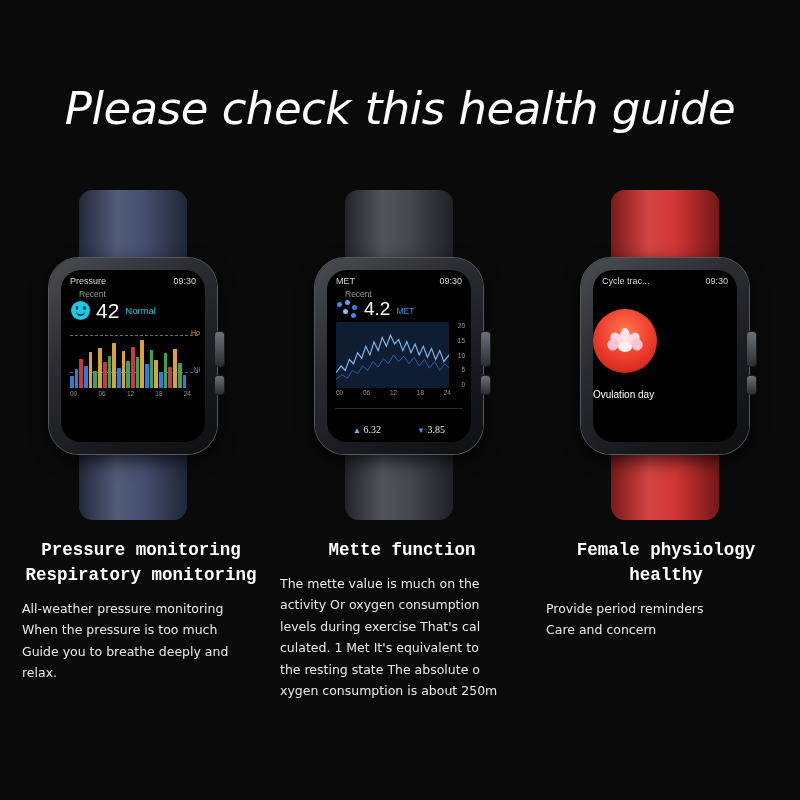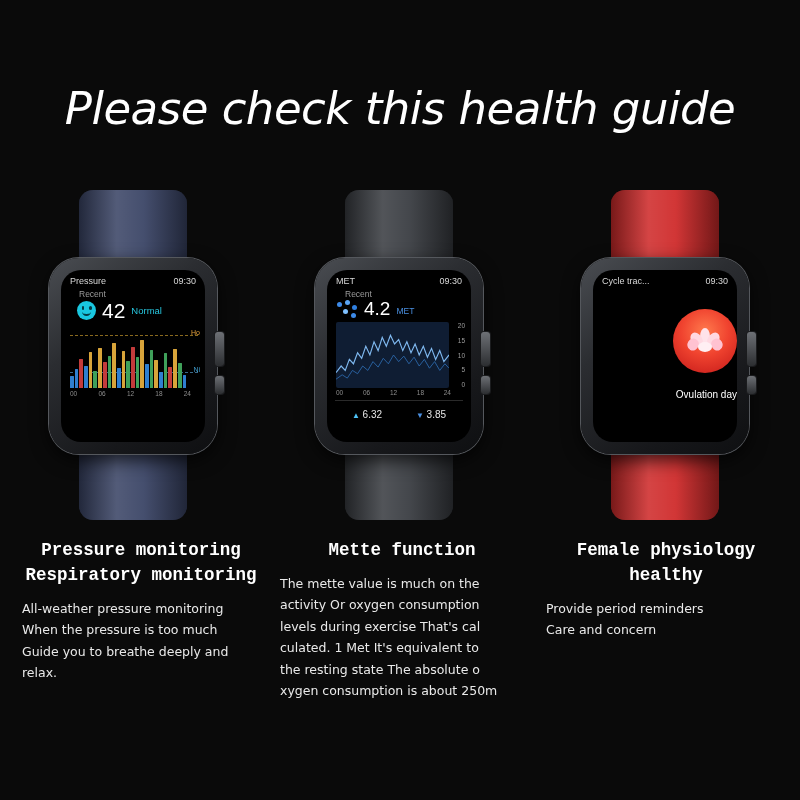--- a/index.html
+++ b/index.html
@@ -124,21 +124,21 @@
     font-size: 8.5px;
     color: #9a9a9a;
     padding-left: 18px;
     margin-top: 1px;
   }
 
   
   .p-row {
     display: flex;
     align-items: center;
-    padding: 1px 0 2px 16px;
+    padding: 1px 0 2px 10px;
     gap: 6px;
   }
   .smiley {
     width: 19px; height: 19px;
     border-radius: 50%;
     background: #19c7e0;
     position: relative;
     flex: none;
   }
   .smiley::before, .smiley::after {
@@ -269,34 +269,35 @@
     display: flex;
     justify-content: space-between;
     padding: 1px 20px 0 9px;
     font-size: 6.5px;
     color: #8e8e8e;
   }
   .met-foot {
     display: flex;
     justify-content: space-around;
     align-items: center;
-    margin: 4px 8px 0 8px;
-    padding-top: 8px;
+    margin: 12px 8px 0 8px;
+    padding-top: 15px;
     border-top: 1px solid #2a2a2a;
     font-size: 10px;
     color: #e6e6e6;
+    font-family: Liberation Serif, serif;
   }
   .met-foot span.up { color: #4fc3f7; font-size: 8px; }
   .met-foot span.down { color: #4a8fe0; font-size: 8px; }
 
   
   .cycle-body {
     display: flex;
     flex-direction: column;
-    align-items: flex-end;
+    align-items: flex-start;
     justify-content: center;
     height: 136px;
   }
   .cycle-circle {
     width: 64px; height: 64px;
     border-radius: 50%;
     background: radial-gradient(circle at 50% 35%, #ff7a4d 0%, #f0432f 45%, #c31818 100%);
     display: flex;
     align-items: center;
     justify-content: center;

